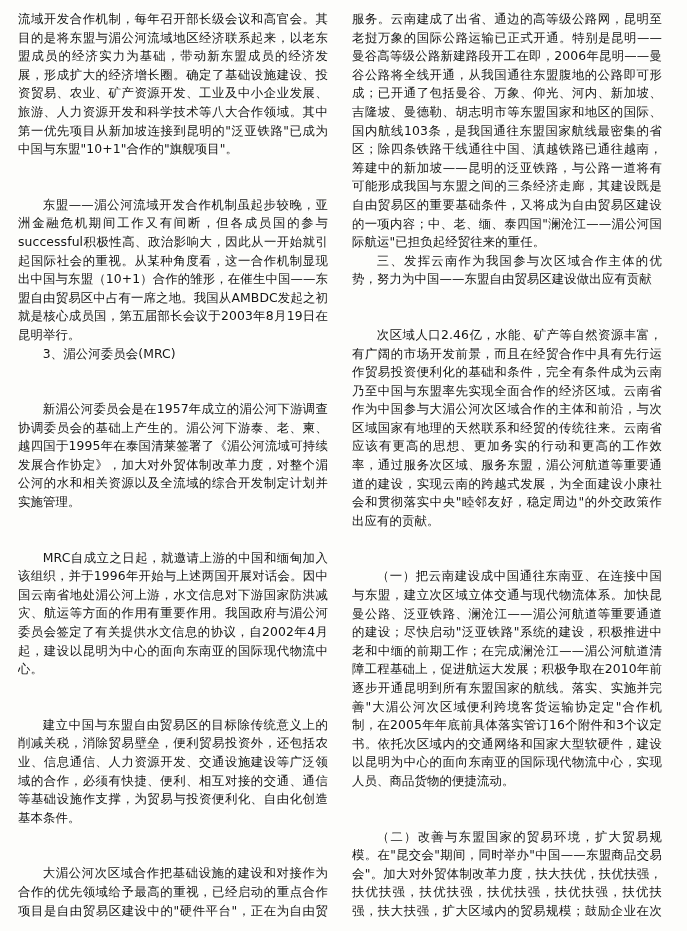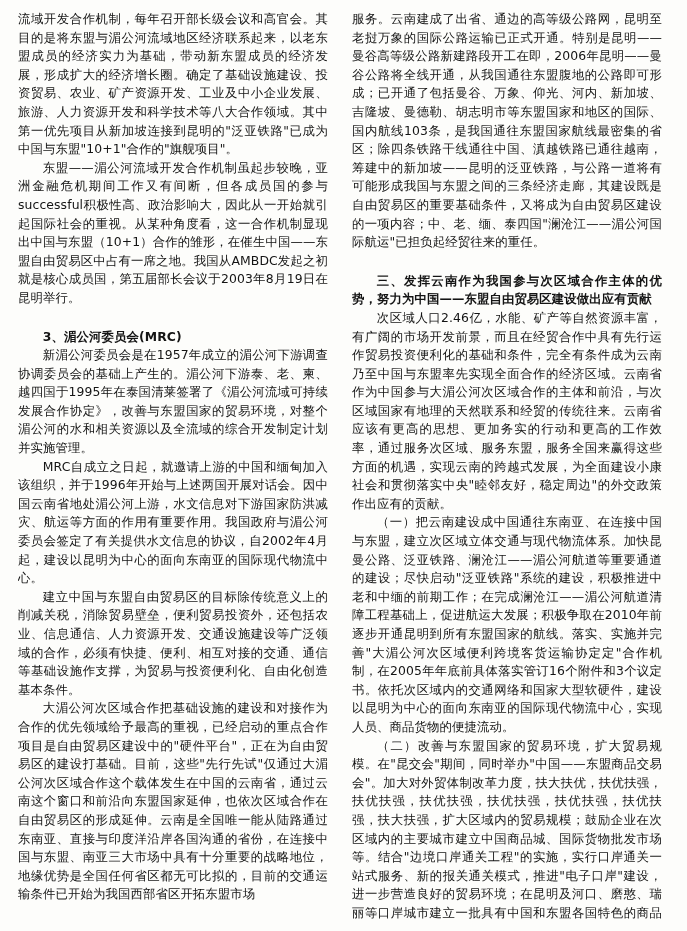--- a/index.html
+++ b/index.html
@@ -38,45 +38,45 @@
     margin: 0;
     font-size: 12.4px;
     line-height: 18.6px;
     text-align: justify;
     text-justify: inter-ideograph;
     letter-spacing: 0.1px;
     color: #141414;
   }
   p.ind {
     text-indent: 2em;
+    margin-top: 37px;
   }
   p.head {
     text-indent: 2em;
-    font-weight: bold;
-    margin-top: 20px;
+    font-weight: normal;
   }
 </style>
 </head>
 <body>
 
 <div class="page">
   <div class="columns">
 
     <div class="col">
       <p>流域开发合作机制，每年召开部长级会议和高官会。其目的是将东盟与湄公河流域地区经济联系起来，以老东盟成员的经济实力为基础，带动新东盟成员的经济发展，形成扩大的经济增长圈。确定了基础设施建设、投资贸易、农业、矿产资源开发、工业及中小企业发展、旅游、人力资源开发和科学技术等八大合作领域。其中第一优先项目从新加坡连接到昆明的"泛亚铁路"已成为中国与东盟"10+1"合作的"旗舰项目"。</p>
       <p class="ind">东盟——湄公河流域开发合作机制虽起步较晚，亚洲金融危机期间工作又有间断，但各成员国的参与successful积极性高、政治影响大，因此从一开始就引起国际社会的重视。从某种角度看，这一合作机制显现出中国与东盟（10+1）合作的雏形，在催生中国——东盟自由贸易区中占有一席之地。我国从AMBDC发起之初就是核心成员国，第五届部长会议于2003年8月19日在昆明举行。</p>
       <p class="head">3、湄公河委员会(MRC)</p>
-      <p class="ind">新湄公河委员会是在1957年成立的湄公河下游调查协调委员会的基础上产生的。湄公河下游泰、老、柬、越四国于1995年在泰国清莱签署了《湄公河流域可持续发展合作协定》，改善与东盟国家的贸易环境，对整个湄公河的水和相关资源以及全流域的综合开发制定计划并实施管理。</p>
+      <p class="ind">新湄公河委员会是在1957年成立的湄公河下游调查协调委员会的基础上产生的。湄公河下游泰、老、柬、越四国于1995年在泰国清莱签署了《湄公河流域可持续发展合作协定》，加大对外贸体制改革力度，对整个湄公河的水和相关资源以及全流域的综合开发制定计划并实施管理。</p>
       <p class="ind">MRC自成立之日起，就邀请上游的中国和缅甸加入该组织，并于1996年开始与上述两国开展对话会。因中国云南省地处湄公河上游，水文信息对下游国家防洪减灾、航运等方面的作用有重要作用。我国政府与湄公河委员会签定了有关提供水文信息的协议，自2002年4月起，建设以昆明为中心的面向东南亚的国际现代物流中心。</p>
       <p class="ind">建立中国与东盟自由贸易区的目标除传统意义上的削减关税，消除贸易壁垒，便利贸易投资外，还包括农业、信息通信、人力资源开发、交通设施建设等广泛领域的合作，必须有快捷、便利、相互对接的交通、通信等基础设施作支撑，为贸易与投资便利化、自由化创造基本条件。</p>
       <p class="ind">大湄公河次区域合作把基础设施的建设和对接作为合作的优先领域给予最高的重视，已经启动的重点合作项目是自由贸易区建设中的"硬件平台"，正在为自由贸易区的建设打基础。目前，这些"先行先试"仅通过大湄公河次区域合作这个载体发生在中国的云南省，通过云南这个窗口和前沿向东盟国家延伸，也依次区域合作在自由贸易区的形成延伸。云南是全国唯一能从陆路通过东南亚、直接与印度洋沿岸各国沟通的省份，在连接中国与东盟、南亚三大市场中具有十分重要的战略地位，地缘优势是全国任何省区都无可比拟的，目前的交通运输条件已开始为我国西部省区开拓东盟市场</p>
     </div>
 
     <div class="col">
       <p>服务。云南建成了出省、通边的高等级公路网，昆明至老挝万象的国际公路运输已正式开通。特别是昆明——曼谷高等级公路新建路段开工在即，2006年昆明——曼谷公路将全线开通，从我国通往东盟腹地的公路即可形成；已开通了包括曼谷、万象、仰光、河内、新加坡、吉隆坡、曼德勒、胡志明市等东盟国家和地区的国际、国内航线103条，是我国通往东盟国家航线最密集的省区；除四条铁路干线通往中国、滇越铁路已通往越南，筹建中的新加坡——昆明的泛亚铁路，与公路一道将有可能形成我国与东盟之间的三条经济走廊，其建设既是自由贸易区的重要基础条件，又将成为自由贸易区建设的一项内容；中、老、缅、泰四国"澜沧江——湄公河国际航运"已担负起经贸往来的重任。</p>
       <p class="head">三、发挥云南作为我国参与次区域合作主体的优势，努力为中国——东盟自由贸易区建设做出应有贡献</p>
-      <p class="ind">次区域人口2.46亿，水能、矿产等自然资源丰富，有广阔的市场开发前景，而且在经贸合作中具有先行运作贸易投资便利化的基础和条件，完全有条件成为云南乃至中国与东盟率先实现全面合作的经济区域。云南省作为中国参与大湄公河次区域合作的主体和前沿，与次区域国家有地理的天然联系和经贸的传统往来。云南省应该有更高的思想、更加务实的行动和更高的工作效率，通过服务次区域、服务东盟，服务全国来赢得这些方面的机遇，实现云南的跨越式发展，为全面建设小康社会和贯彻落实中央"睦邻友好，稳定周边"的外交政策作出应有的贡献。</p>
+      <p class="ind">次区域人口2.46亿，水能、矿产等自然资源丰富，有广阔的市场开发前景，而且在经贸合作中具有先行运作贸易投资便利化的基础和条件，完全有条件成为云南乃至中国与东盟率先实现全面合作的经济区域。云南省作为中国参与大湄公河次区域合作的主体和前沿，与次区域国家有地理的天然联系和经贸的传统往来。云南省应该有更高的思想、更加务实的行动和更高的工作效率，通过服务次区域、服务东盟，湄公河航道等重要通道的建设，实现云南的跨越式发展，为全面建设小康社会和贯彻落实中央"睦邻友好，稳定周边"的外交政策作出应有的贡献。</p>
       <p class="ind">（一）把云南建设成中国通往东南亚、在连接中国与东盟，建立次区域立体交通与现代物流体系。加快昆曼公路、泛亚铁路、澜沧江——湄公河航道等重要通道的建设；尽快启动"泛亚铁路"系统的建设，积极推进中老和中缅的前期工作；在完成澜沧江——湄公河航道清障工程基础上，促进航运大发展；积极争取在2010年前逐步开通昆明到所有东盟国家的航线。落实、实施并完善"大湄公河次区域便利跨境客货运输协定定"合作机制，在2005年年底前具体落实管订16个附件和3个议定书。依托次区域内的交通网络和国家大型软硬件，建设以昆明为中心的面向东南亚的国际现代物流中心，实现人员、商品货物的便捷流动。</p>
       <p class="ind">（二）改善与东盟国家的贸易环境，扩大贸易规模。在"昆交会"期间，同时举办"中国——东盟商品交易会"。加大对外贸体制改革力度，扶大扶优，扶优扶强，扶优扶强，扶优扶强，扶优扶强，扶优扶强，扶优扶强，扶大扶强，扩大区域内的贸易规模；鼓励企业在次区域内的主要城市建立中国商品城、国际货物批发市场等。结合"边境口岸通关工程"的实施，实行口岸通关一站式服务、新的报关通关模式，推进"电子口岸"建设，进一步营造良好的贸易环境；在昆明及河口、磨憨、瑞丽等口岸城市建立一批具有中国和东盟各国特色的商品交易、</p>
     </div>
 
   </div>
 </div>
 
 </body></html>

